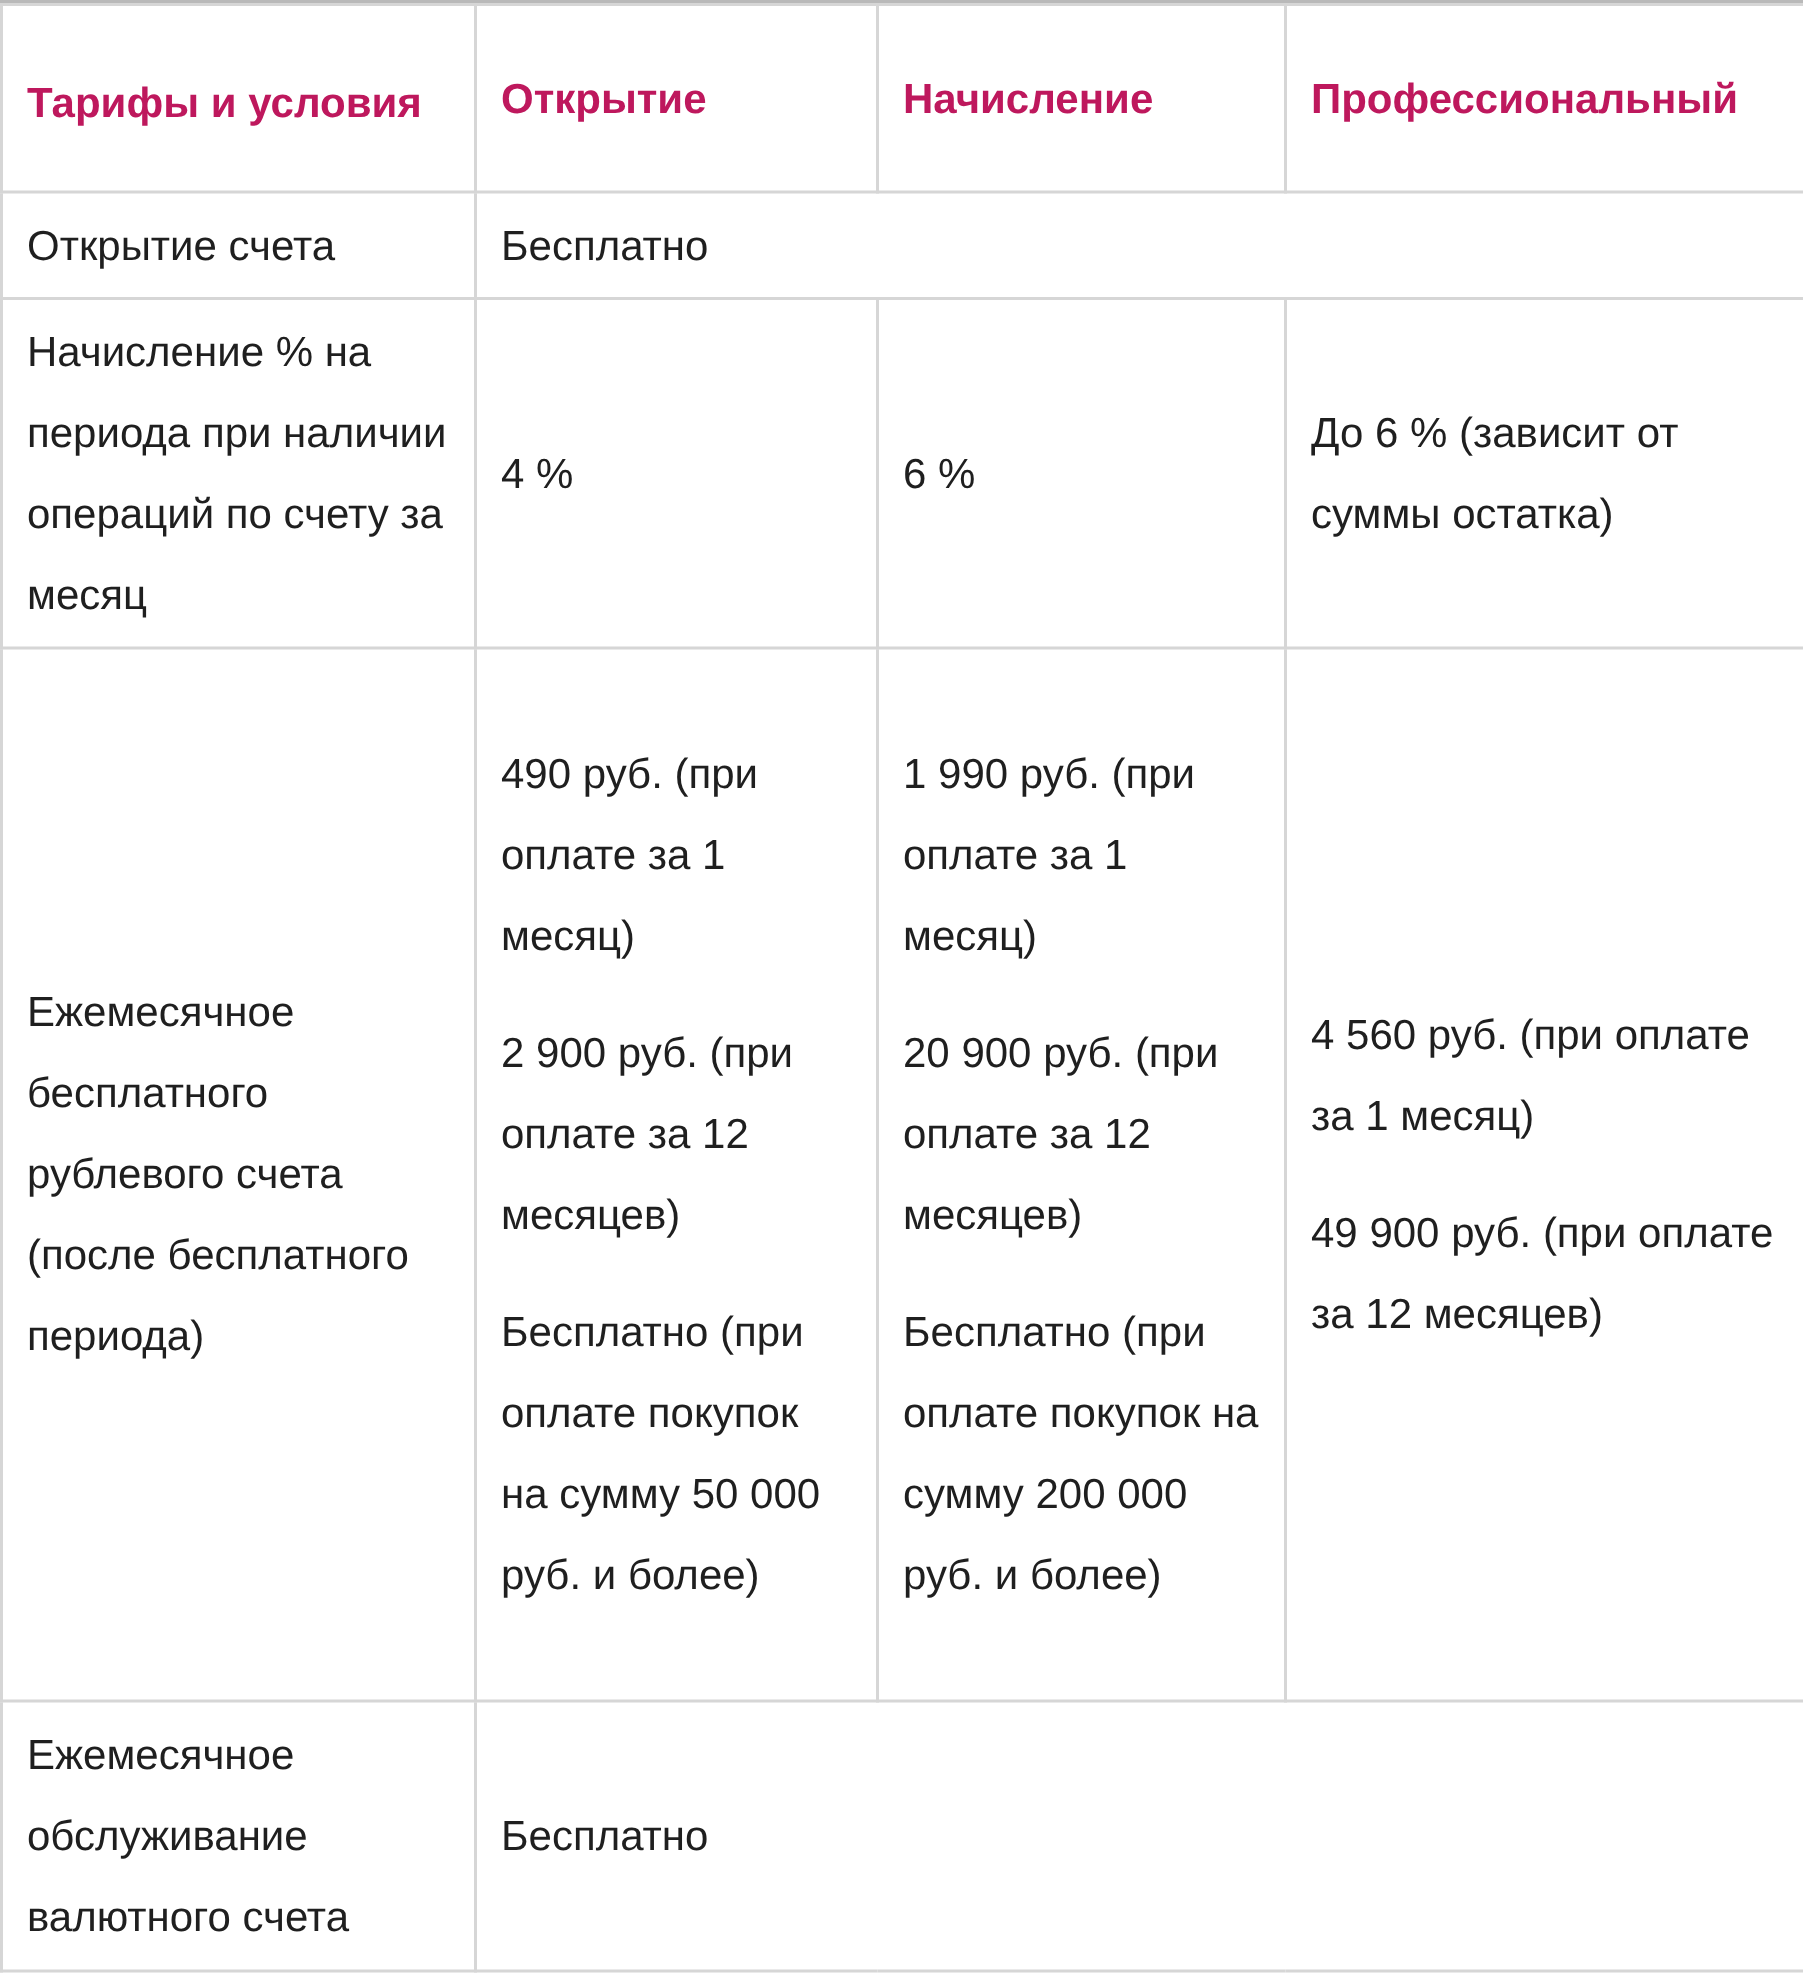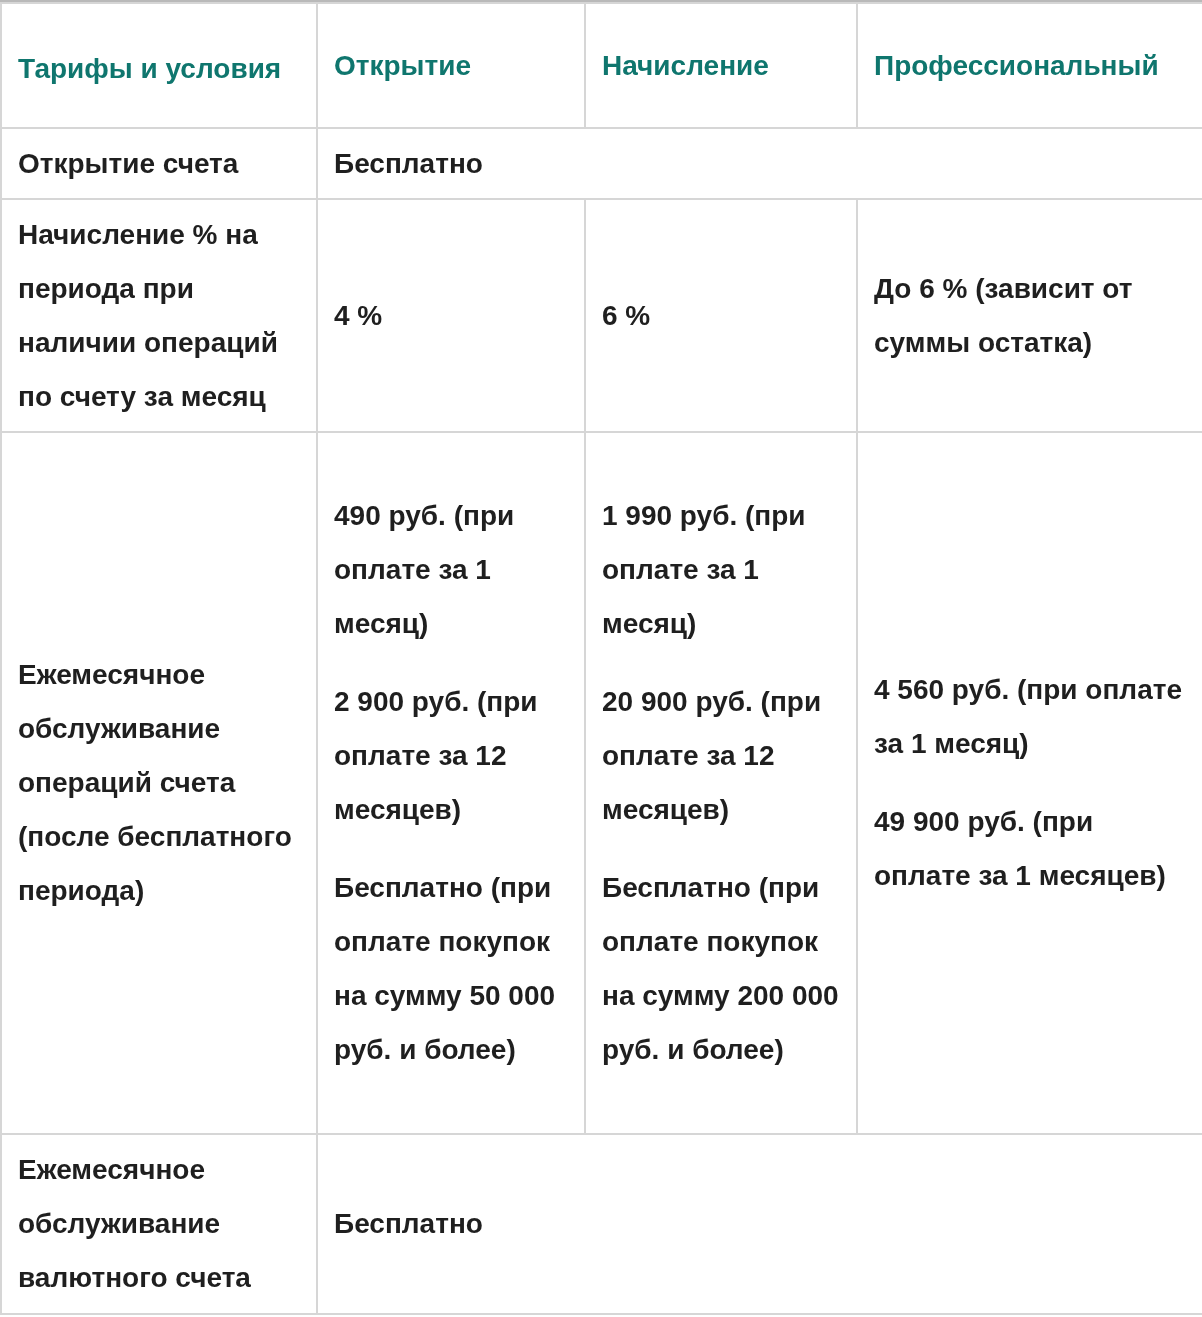--- a/index.html
+++ b/index.html
@@ -30,26 +30,26 @@
       table-layout: fixed;
       width: 1206px;
     }
     table.tariffs td, table.tariffs th {
       border: 2px solid #d6d6d6;
       padding: 0 16px;
       vertical-align: middle;
       text-align: left;
       font-size: 28px;
       line-height: 54px;
-      font-weight: bold;
+      font-weight: normal;
       overflow: hidden;
     }
     table.tariffs th {
       font-weight: bold;
-      color: #0f766e;
+      color: #be185d;
     }
     col.c0 { width: 316px; }
     col.c1 { width: 268px; }
     col.c2 { width: 272px; }
     col.c3 { width: 350px; }
     tr.r-head { height: 125px; }
     tr.r-open { height: 71px; }
     tr.r-interest { height: 233px; }
     tr.r-monthly { height: 702px; }
     tr.r-fx { height: 180px; }
@@ -91,34 +91,34 @@
   </tr>
 
   <tr class="r-interest">
     <td>Начисление % на периода при наличии операций по счету за месяц</td>
     <td>4 %</td>
     <td>6 %</td>
     <td>До 6 % (зависит от суммы остатка)</td>
   </tr>
 
   <tr class="r-monthly">
-    <td>Ежемесячное обслуживание операций счета (после бесплатного периода)</td>
+    <td>Ежемесячное бесплатного рублевого счета (после бесплатного периода)</td>
     <td>
       <p class="para">490 руб. (при оплате за 1 месяц)</p>
       <p class="para">2 900 руб. (при оплате за 12 месяцев)</p>
       <p class="para">Бесплатно (при оплате покупок на сумму 50 000 руб. и более)</p>
     </td>
     <td>
       <p class="para">1 990 руб. (при оплате за 1 месяц)</p>
       <p class="para">20 900 руб. (при оплате за 12 месяцев)</p>
       <p class="para">Бесплатно (при оплате покупок на сумму 200 000 руб. и более)</p>
     </td>
     <td>
       <p class="para">4 560 руб. (при оплате за 1 месяц)</p>
-      <p class="para">49 900 руб. (при оплате за 1 месяцев)</p>
+      <p class="para">49 900 руб. (при оплате за 12 месяцев)</p>
     </td>
   </tr>
 
   <tr class="r-fx">
     <td>Ежемесячное обслуживание валютного счета</td>
     <td colspan="3">Бесплатно</td>
   </tr>
 </tbody>
   </table>
 

